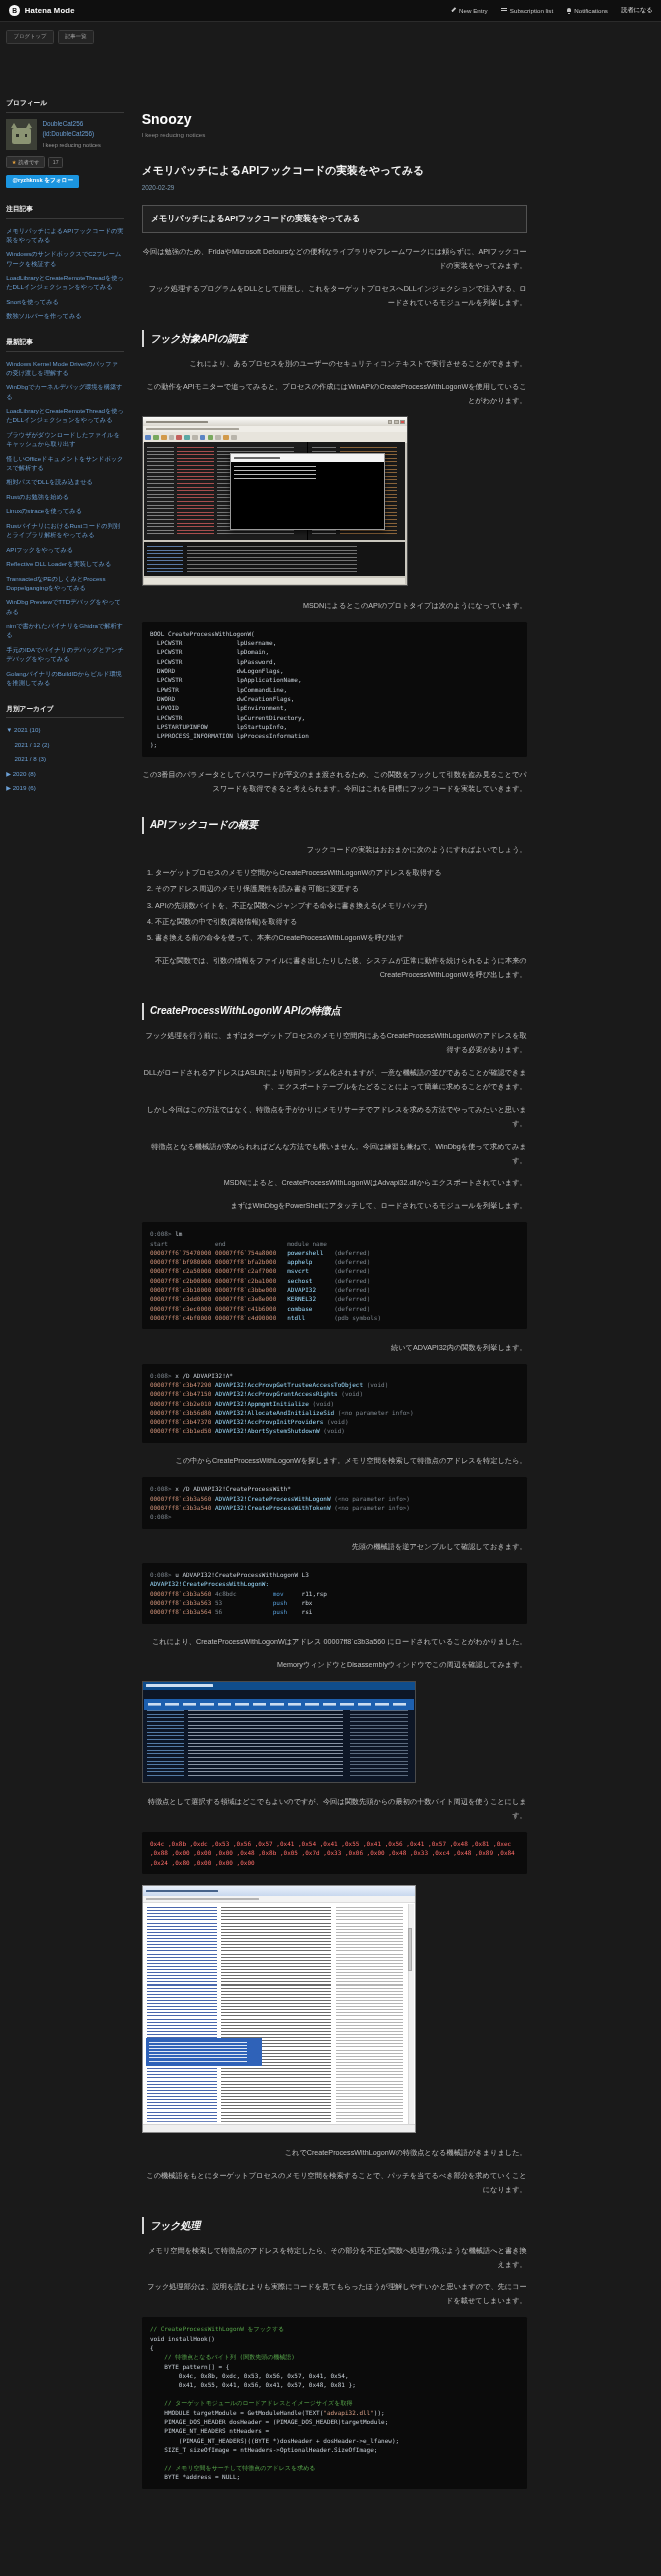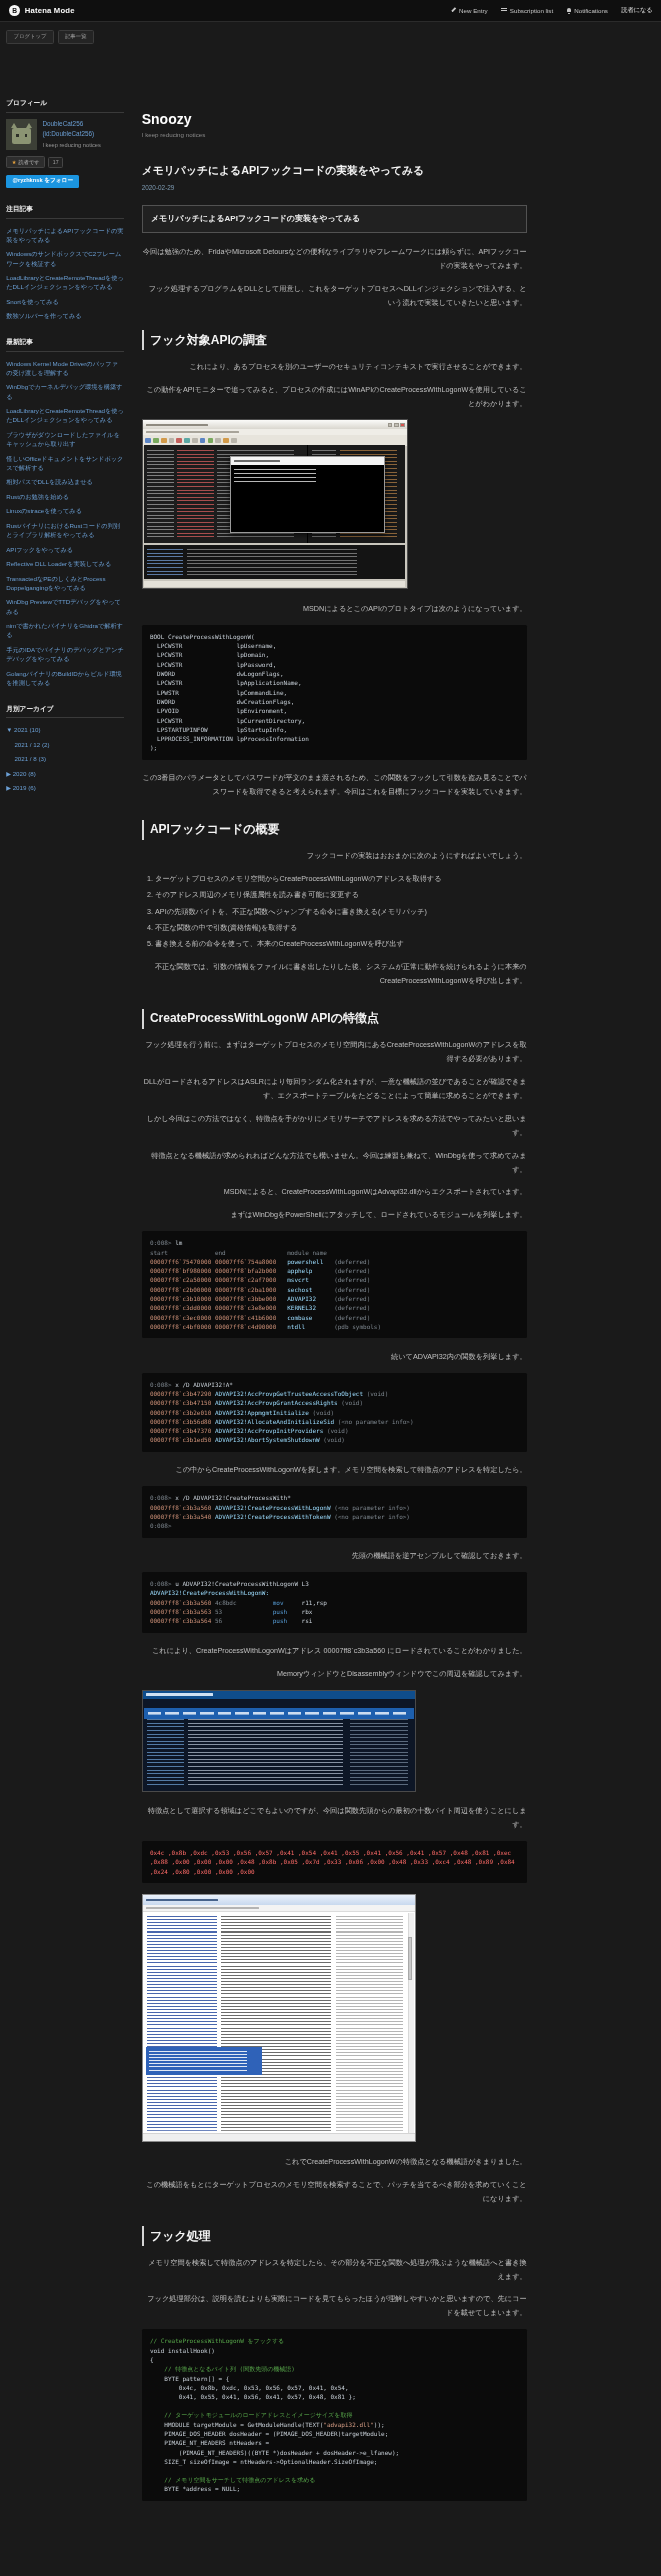--- a/index.html
+++ b/index.html
@@ -86,22 +86,22 @@
   .entry { margin-top: 25px; }
   .entry-title { font-size: 10.8px; color: #f2f2f2; font-weight: bold; line-height: 1.45; }
   .entry-date { color: #7e9bb3; font-size: 6.4px; margin: 5.2px 0 14.4px; }
   .entry-body p { color: #c0c0c0; font-size: 7.2px; line-height: 1.95; margin: 0 0 8.8px; text-align: right; }
   h3.boxed {
     border: 0.5px solid #525252; background: #212121; color: #ededed;
     font-size: 8px; font-weight: bold; padding: 6.7px 8.2px; line-height: 1.5;
     margin: 2.1px 0 12.4px;
   }
   h4.bar {
-    color: #f4f4f4; font-size: 12px; font-weight: bold;
-    border-left: 2.6px solid #d6d6d6; padding: 1.5px 0 1.5px 6.2px; margin: 20.6px 0 9.3px;
+    color: #f4f4f4; font-size: 10px; font-weight: bold;
+    border-left: 2.6px solid #d6d6d6; padding: 1.5px 0 1.5px 6.2px; margin: 20.6px 0 9.3px; font-style: italic;
   }
   ol.steps { color: #c0c0c0; font-size: 7.2px; line-height: 1.9; padding-left: 13.4px; margin: 0 0 9.3px; }
   ol.steps li { margin-bottom: 2.6px; }
 
   pre.code {
     background: #0b0b0b; border-radius: 1.5px; padding: 7.2px 8.2px;
     font-family: "DejaVu Sans Mono", "Liberation Mono", monospace;
     font-size: 6px; line-height: 1.55; color: #c8d0d8;
     margin: 2.1px 0 11.3px; overflow: hidden;
   }
@@ -310,21 +310,21 @@
     <a class="blog-title">Snoozy</a>
     <div class="blog-sub">I keep reducing notices</div>
 
     <article class="entry">
       <a class="entry-title">メモリパッチによるAPIフックコードの実装をやってみる</a>
       <div class="entry-date">2020-02-29</div>
 
       <div class="entry-body">
         <h3 class="boxed">メモリパッチによるAPIフックコードの実装をやってみる</h3>
         <p>今回は勉強のため、FridaやMicrosoft Detoursなどの便利なライブラリやフレームワークには頼らずに、APIフックコードの実装をやってみます。</p>
-        <p>フック処理するプログラムをDLLとして用意し、これをターゲットプロセスへDLLインジェクションで注入する、という流れで実装していきたいと思います。</p>
+        <p>フック処理するプログラムをDLLとして用意し、これをターゲットプロセスへDLLインジェクションで注入する、ロードされているモジュールを列挙します。</p>
 
         <h4 class="bar">フック対象APIの調査</h4>
         <p>これにより、あるプロセスを別のユーザーのセキュリティコンテキストで実行させることができます。</p>
         <p>この動作をAPIモニターで追ってみると、プロセスの作成にはWinAPIのCreateProcessWithLogonWを使用していることがわかります。</p>
 
         <div class="shot shot1">
           <div class="s1-title">
               <span class="tline"></span>
             <span class="s1-dots">
                 <i></i>

